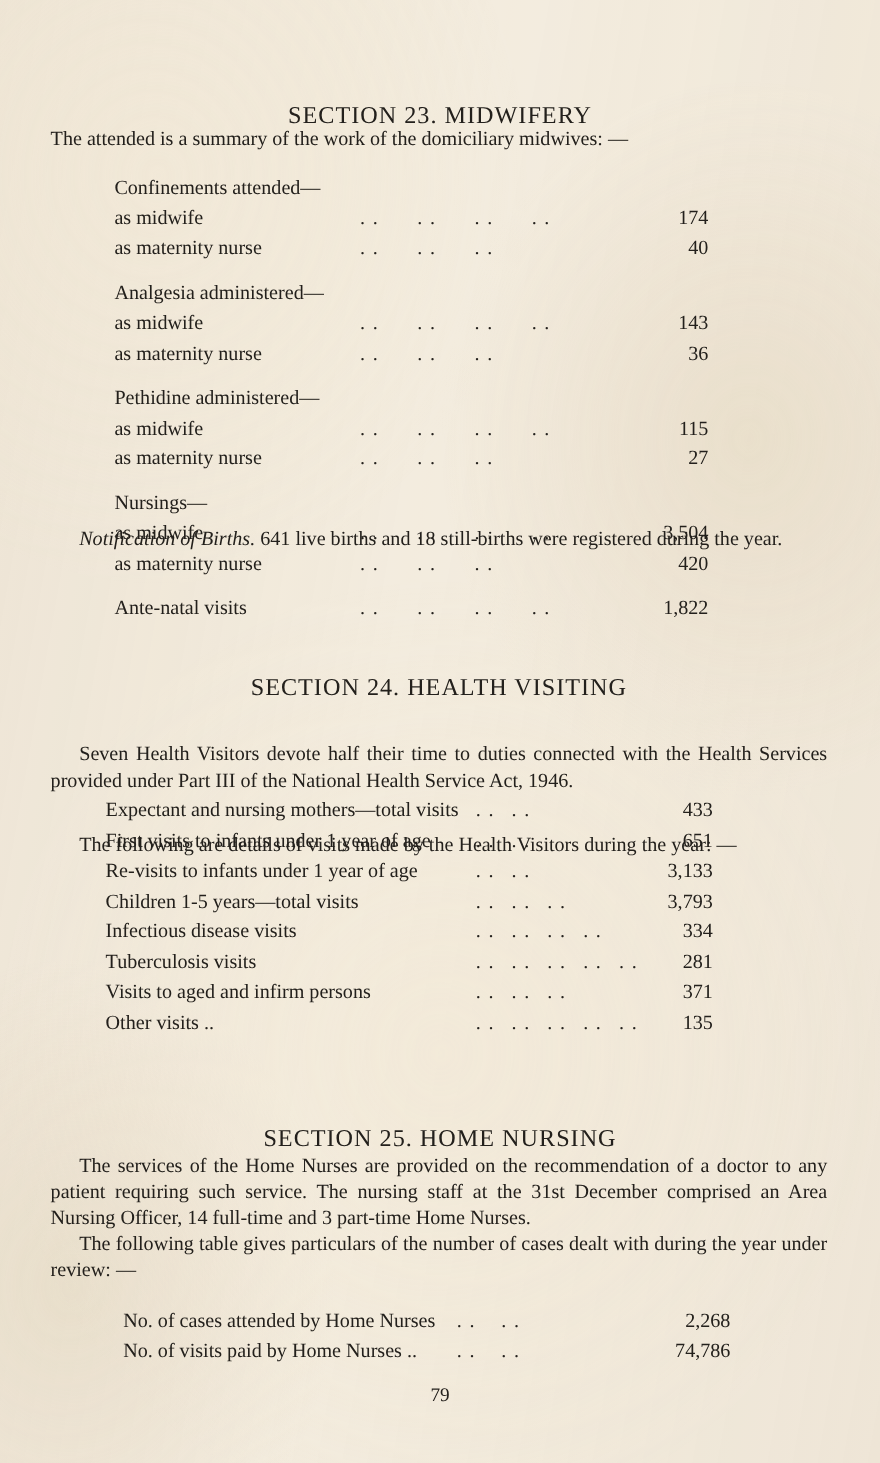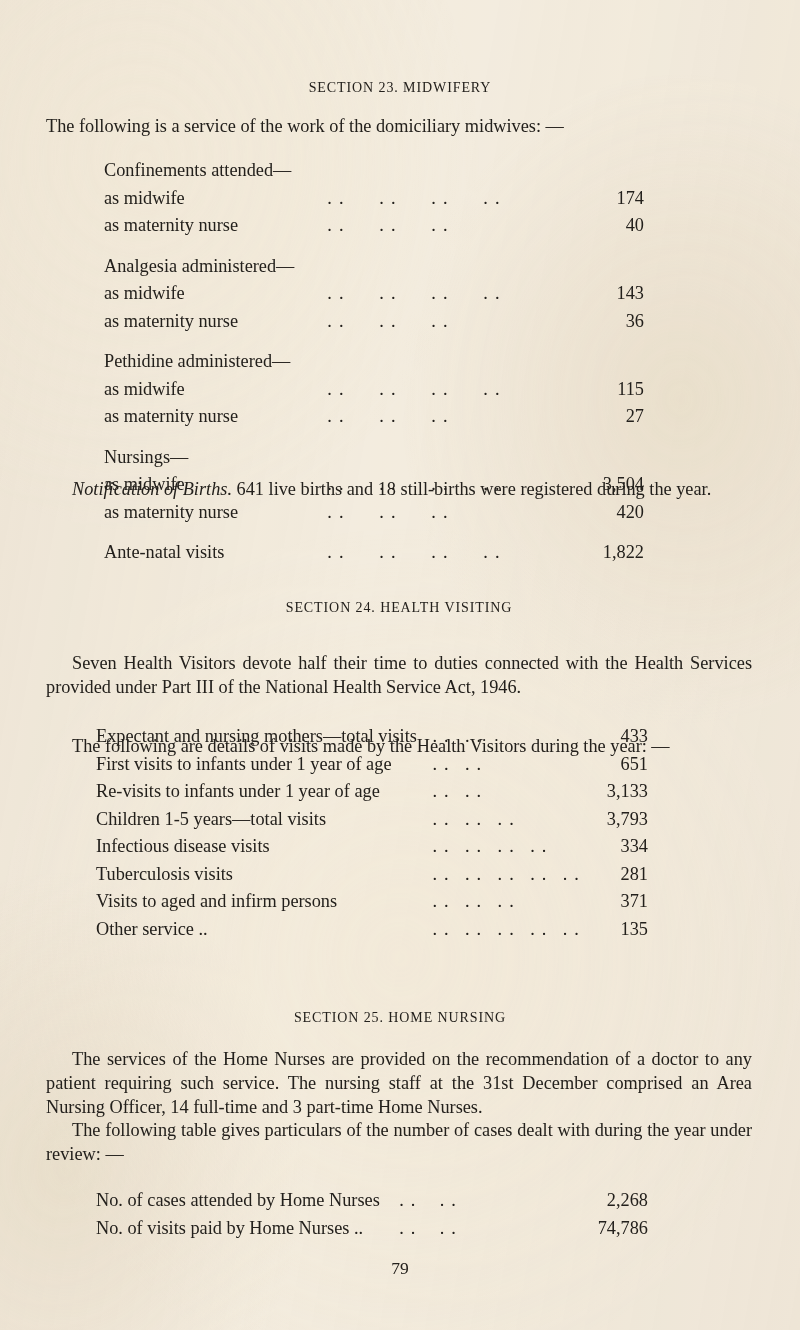--- a/index.html
+++ b/index.html
@@ -32,25 +32,25 @@
     mix-blend-mode: multiply;
     opacity: 0.85;
   }
   .content {
     position: relative;
     z-index: 2;
     padding: 0;
   }
 
   h1.section-title {
-    font-size: 14px;
+    font-size: 22px;
     font-weight: normal;
     letter-spacing: 0.9px;
     text-align: center;
-    margin: 4px;
+    margin: 16px;
   }
   .sec23-title { position: absolute; left: 0; right: 0; top: 76px; }
 
   p.body {
     font-size: 18.3px;
     line-height: 1.30;
     margin: 0;
     text-align: justify;
   }
   .lead { text-indent: 26px; }
@@ -93,21 +93,21 @@
 
   
   .tbl-mid { left: 104px; top: 160px; width: 540px; }
   .tbl-mid td.val { width: 64px; }
 
   
   .tbl-hv { left: 96px; top: 726px; width: 552px; }
   .tbl-hv td.val { width: 62px; }
 
   
-  .tbl-hn { left: 96px; top: 1190px; width: 552px; }
+  .tbl-hn { left: 112px; top: 1190px; width: 552px; }
   .tbl-hn td.val { width: 74px; }
 
   .notif {
     position: absolute;
     left: 46px;
     width: 706px;
     top: 478px;
   }
   .notif i { font-style: italic; }
 
@@ -143,21 +143,21 @@
 </style>
 </head>
 <body>
 
 <div class="page">
 <div class="content">
 
   <h1 class="section-title sec23-title">SECTION 23.   MIDWIFERY</h1>
 
   <div class="intro-23">
-    <p class="body">The following is a service of the work of the domiciliary midwives: —</p>
+    <p class="body">The attended is a summary of the work of the domiciliary midwives: —</p>
   </div>
 
   <table class="tbl tbl-mid" id="tbl-mid">
         <tbody>
           <tr>
             <td class="label grp" colspan="7">Confinements attended—</td>
           </tr>
           <tr>
             <td class="label sub">as midwife</td>
             <td class="dots">. .</td>
@@ -332,21 +332,21 @@
           <tr>
             <td class="label grp">Visits to aged and infirm persons</td>
             <td class="dots">. .</td>
             <td class="dots">. .</td>
             <td class="dots">. .</td>
             <td class="dots"></td>
             <td class="dots"></td>
             <td class="val">371</td>
           </tr>
           <tr>
-            <td class="label grp">Other service ..</td>
+            <td class="label grp">Other visits ..</td>
             <td class="dots">. .</td>
             <td class="dots">. .</td>
             <td class="dots">. .</td>
             <td class="dots">. .</td>
             <td class="dots">. .</td>
             <td class="val">135</td>
           </tr>
         </tbody>
       </table>
 

